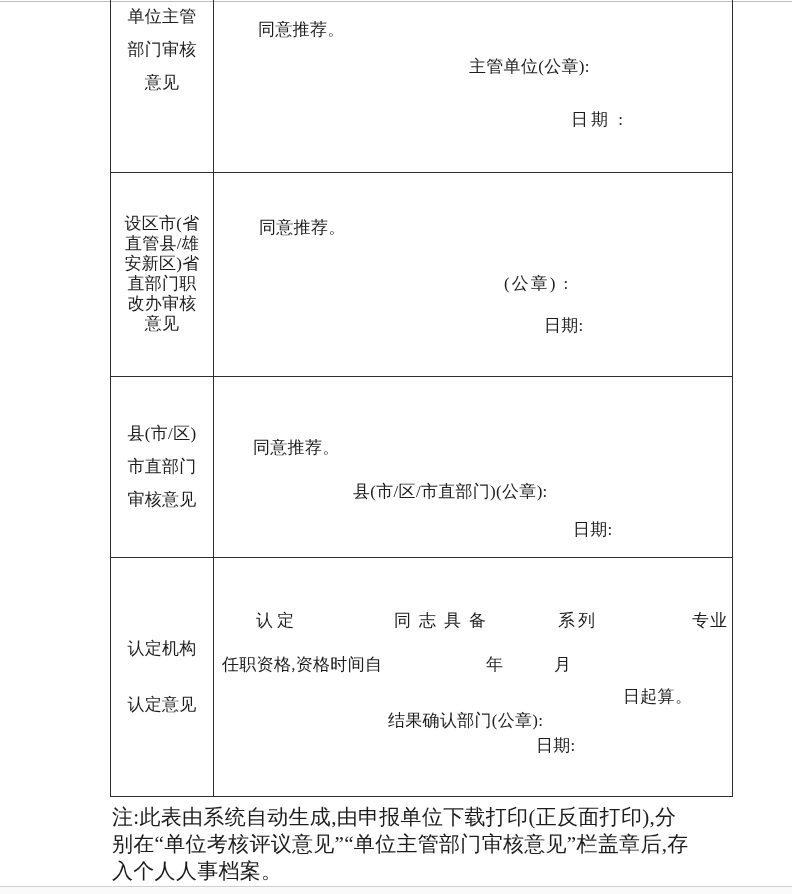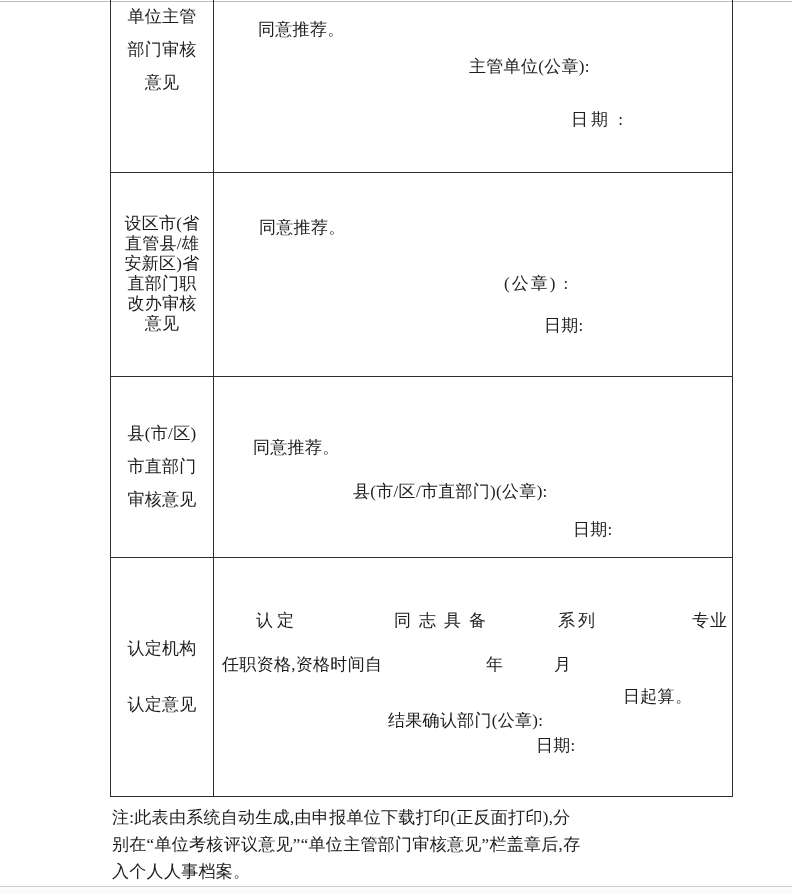--- a/index.html
+++ b/index.html
@@ -67,21 +67,21 @@
   .seg-a1 { left: 42px;  letter-spacing: 4px; }
   .seg-a2 { left: 180px; letter-spacing: 8px; }
   .seg-a3 { left: 344px; letter-spacing: 3px; }
   .seg-a4 { left: 478px; letter-spacing: 1px; text-align: right; }
   .seg-b1 { left: 8px; }
   .seg-b2 { left: 272px; }
   .seg-b3 { left: 340px; }
   .seg-b4 { left: 409px; margin-top: 32px; }
   .note {
     position: absolute; left: 112px; top: 804px;
-    font-size: 17px;
+    font-size: 21px;
     line-height: 27px;
     white-space: pre-line;
     letter-spacing: 0.3px;
   }
   .bottom-divider {
     position: absolute; left: 0; top: 886px;
     width: 792px; height: 1.5px;
     background: #cfcfcf;
   }
   .bottom-band {

